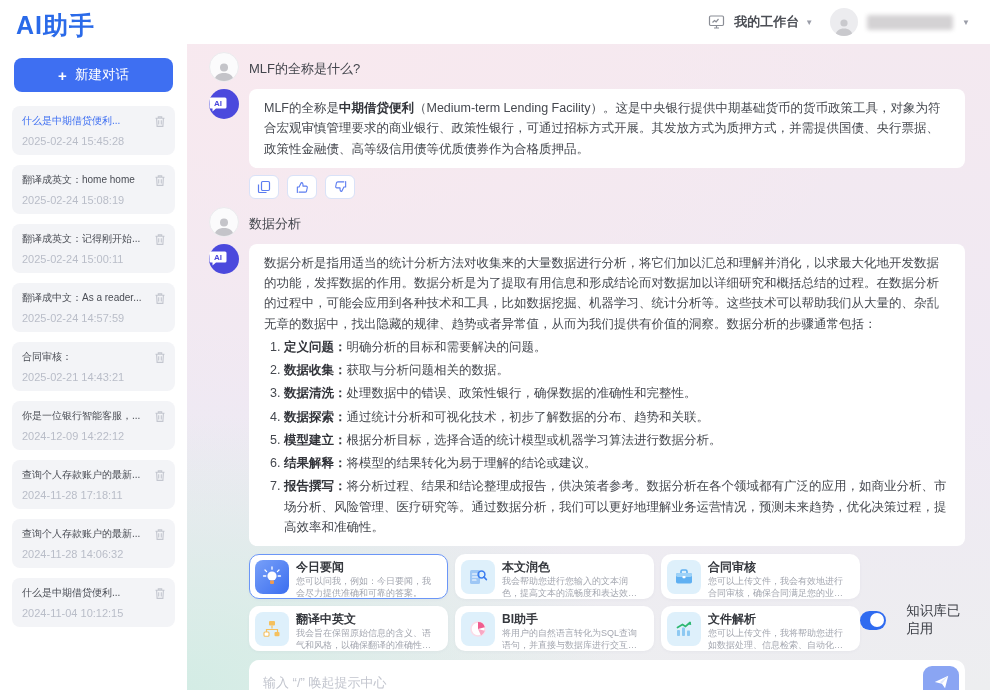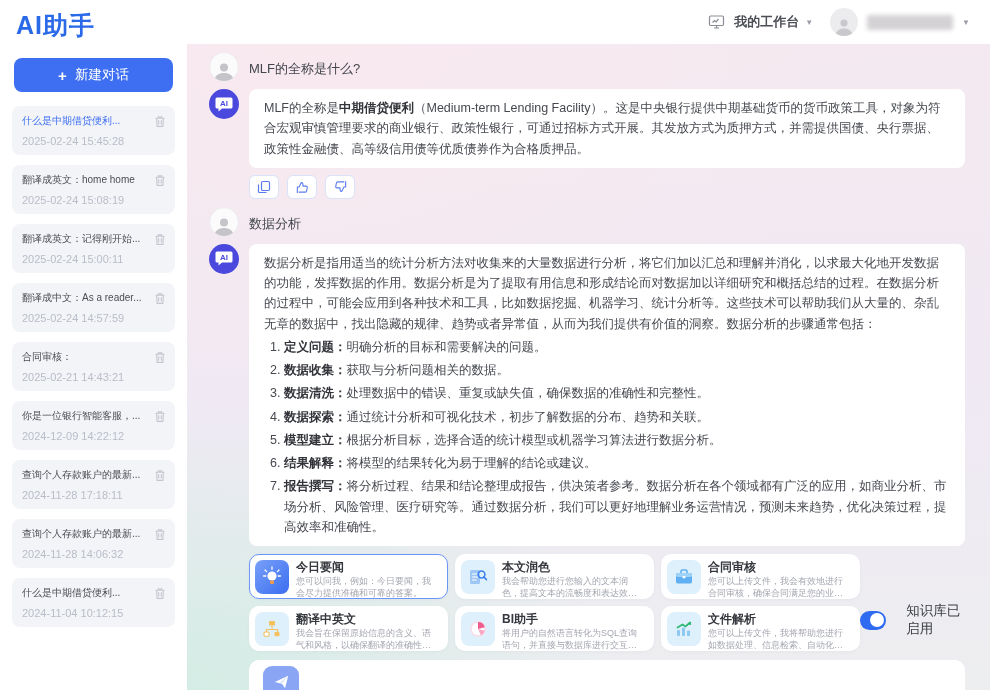--- a/index.html
+++ b/index.html
@@ -33,21 +33,21 @@
     background:
       radial-gradient(120% 95% at 0% 100%, rgba(210,236,228,.95) 0%, rgba(210,236,228,0) 45%),
       radial-gradient(110% 90% at 15% 0%, #f8e9ef 0%, rgba(248,233,239,0) 65%),
       linear-gradient(180deg,#f4e9f0 0%, #efe9f3 55%, #edeef0 100%);
     padding:8px 25px 26px 22px; }
 
   .msg-row { display:flex; gap:10px; margin-bottom:7px; }
   .u-avatar { width:30px; height:30px; border-radius:50%; background:#fbfbfc; border:1px solid #ebebee;
     flex:none; display:flex; align-items:flex-end; justify-content:center; overflow:hidden; }
   .ai-avatar { width:30px; height:30px; border-radius:50%; background:#4b49dd; flex:none;
-    display:flex; align-items:center; justify-content:center; }
+    display:flex; align-items:center; }
   .u-text { font-size:13px; color:#43464d; padding-top:8px; }
   .ai-card { flex:1; background:#fff; border-radius:8px; padding:9px 15px; font-size:12.5px;
     color:#45484f; line-height:1.62; }
   .b { font-weight:bold; color:#32343a;text-align:center; }
   .actions { margin:2px 0 8px 40px; display:flex; }
   .act-btn { width:30px; height:24px; background:#fff; border:1px solid #d9e2f8; border-radius:6px;
     display:inline-flex; align-items:center; justify-content:center; margin-right:8px; cursor:pointer; }
   .steps { margin:2px 0 0 0; padding-left:20px; }
   .steps li { margin-top:3px; }
 
@@ -267,21 +267,21 @@
           </svg>
       </div>
       <div class="ai-card">
         <div>数据分析是指用适当的统计分析方法对收集来的大量数据进行分析，将它们加以汇总和理解并消化，以求最大化地开发数据的功能，发挥数据的作用。数据分析是为了提取有用信息和形成结论而对数据加以详细研究和概括总结的过程。在数据分析的过程中，可能会应用到各种技术和工具，比如数据挖掘、机器学习、统计分析等。这些技术可以帮助我们从大量的、杂乱无章的数据中，找出隐藏的规律、趋势或者异常值，从而为我们提供有价值的洞察。数据分析的步骤通常包括：</div>
         <ol class="steps">
 
             <li><span class="b">定义问题：</span><span>明确分析的目标和需要解决的问题。</span></li>
 
             <li><span class="b">数据收集：</span><span>获取与分析问题相关的数据。</span></li>
 
-            <li><span class="b">数据清洗：</span><span>处理数据中的错误、重复或缺失值，确保数据的准确性和完整性。</span></li>
+            <li><span class="b">数据清洗：</span><span>处理数据中的错误、政策性银行，确保数据的准确性和完整性。</span></li>
 
             <li><span class="b">数据探索：</span><span>通过统计分析和可视化技术，初步了解数据的分布、趋势和关联。</span></li>
 
             <li><span class="b">模型建立：</span><span>根据分析目标，选择合适的统计模型或机器学习算法进行数据分析。</span></li>
 
             <li><span class="b">结果解释：</span><span>将模型的结果转化为易于理解的结论或建议。</span></li>
 
             <li><span class="b">报告撰写：</span><span>将分析过程、结果和结论整理成报告，供决策者参考。数据分析在各个领域都有广泛的应用，如商业分析、市场分析、风险管理、医疗研究等。通过数据分析，我们可以更好地理解业务运营情况，预测未来趋势，优化决策过程，提高效率和准确性。</span></li>
 
         </ol>
@@ -398,20 +398,21 @@
 
       <div class="kb-toggle">
         <div class="switch">
             <div class="knob"></div>
           </div>
         <span class="kb-label">知识库已启用</span>
       </div>
     </div>
 
     <div class="composer">
+      <input type="text" placeholder="输入 “/” 唤起提示中心" style="">
       <button class="send-btn">
         <svg width="17" height="16" viewBox="0 0 20 19">
             <path d="M2 9.5 L18 2 L14.2 17 L10.5 11.5 Z" fill="#fff"></path>
             <path d="M10.5 11.5 L18 2 L8.2 9.6 Z" fill="#dfe7fb"></path>
           </svg>
       </button>
     </div>
 
   </main>
 </div>

